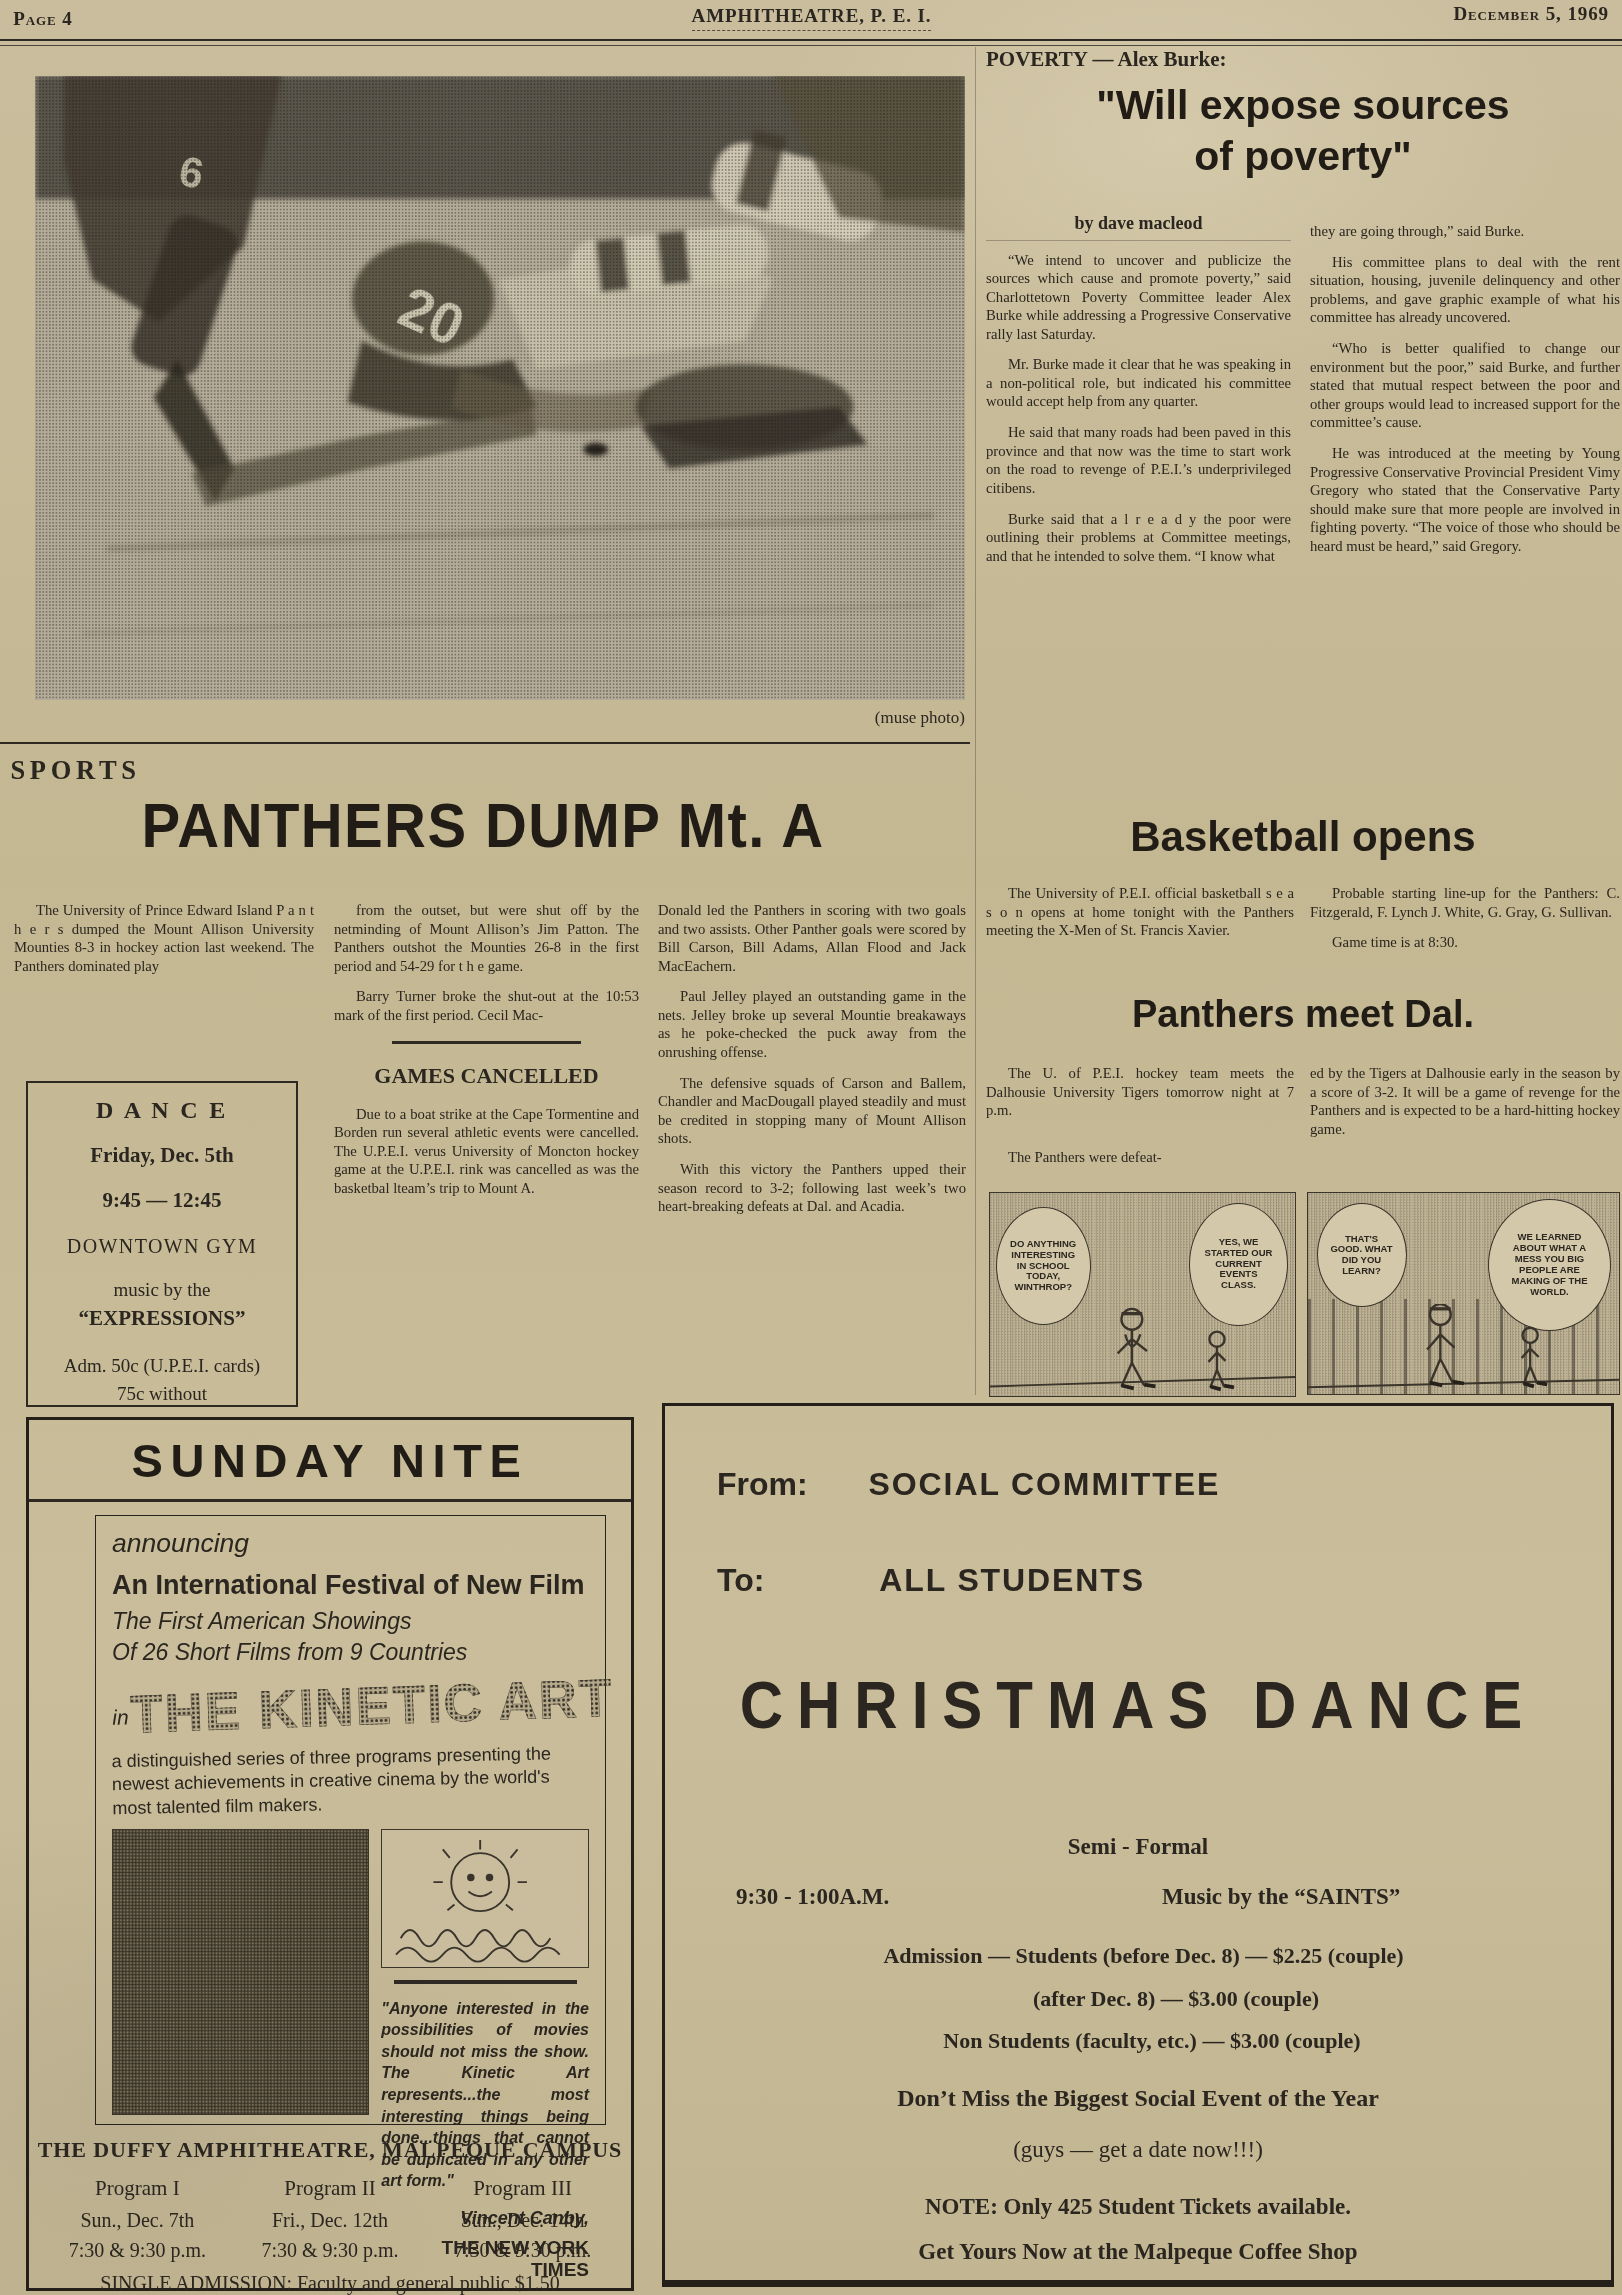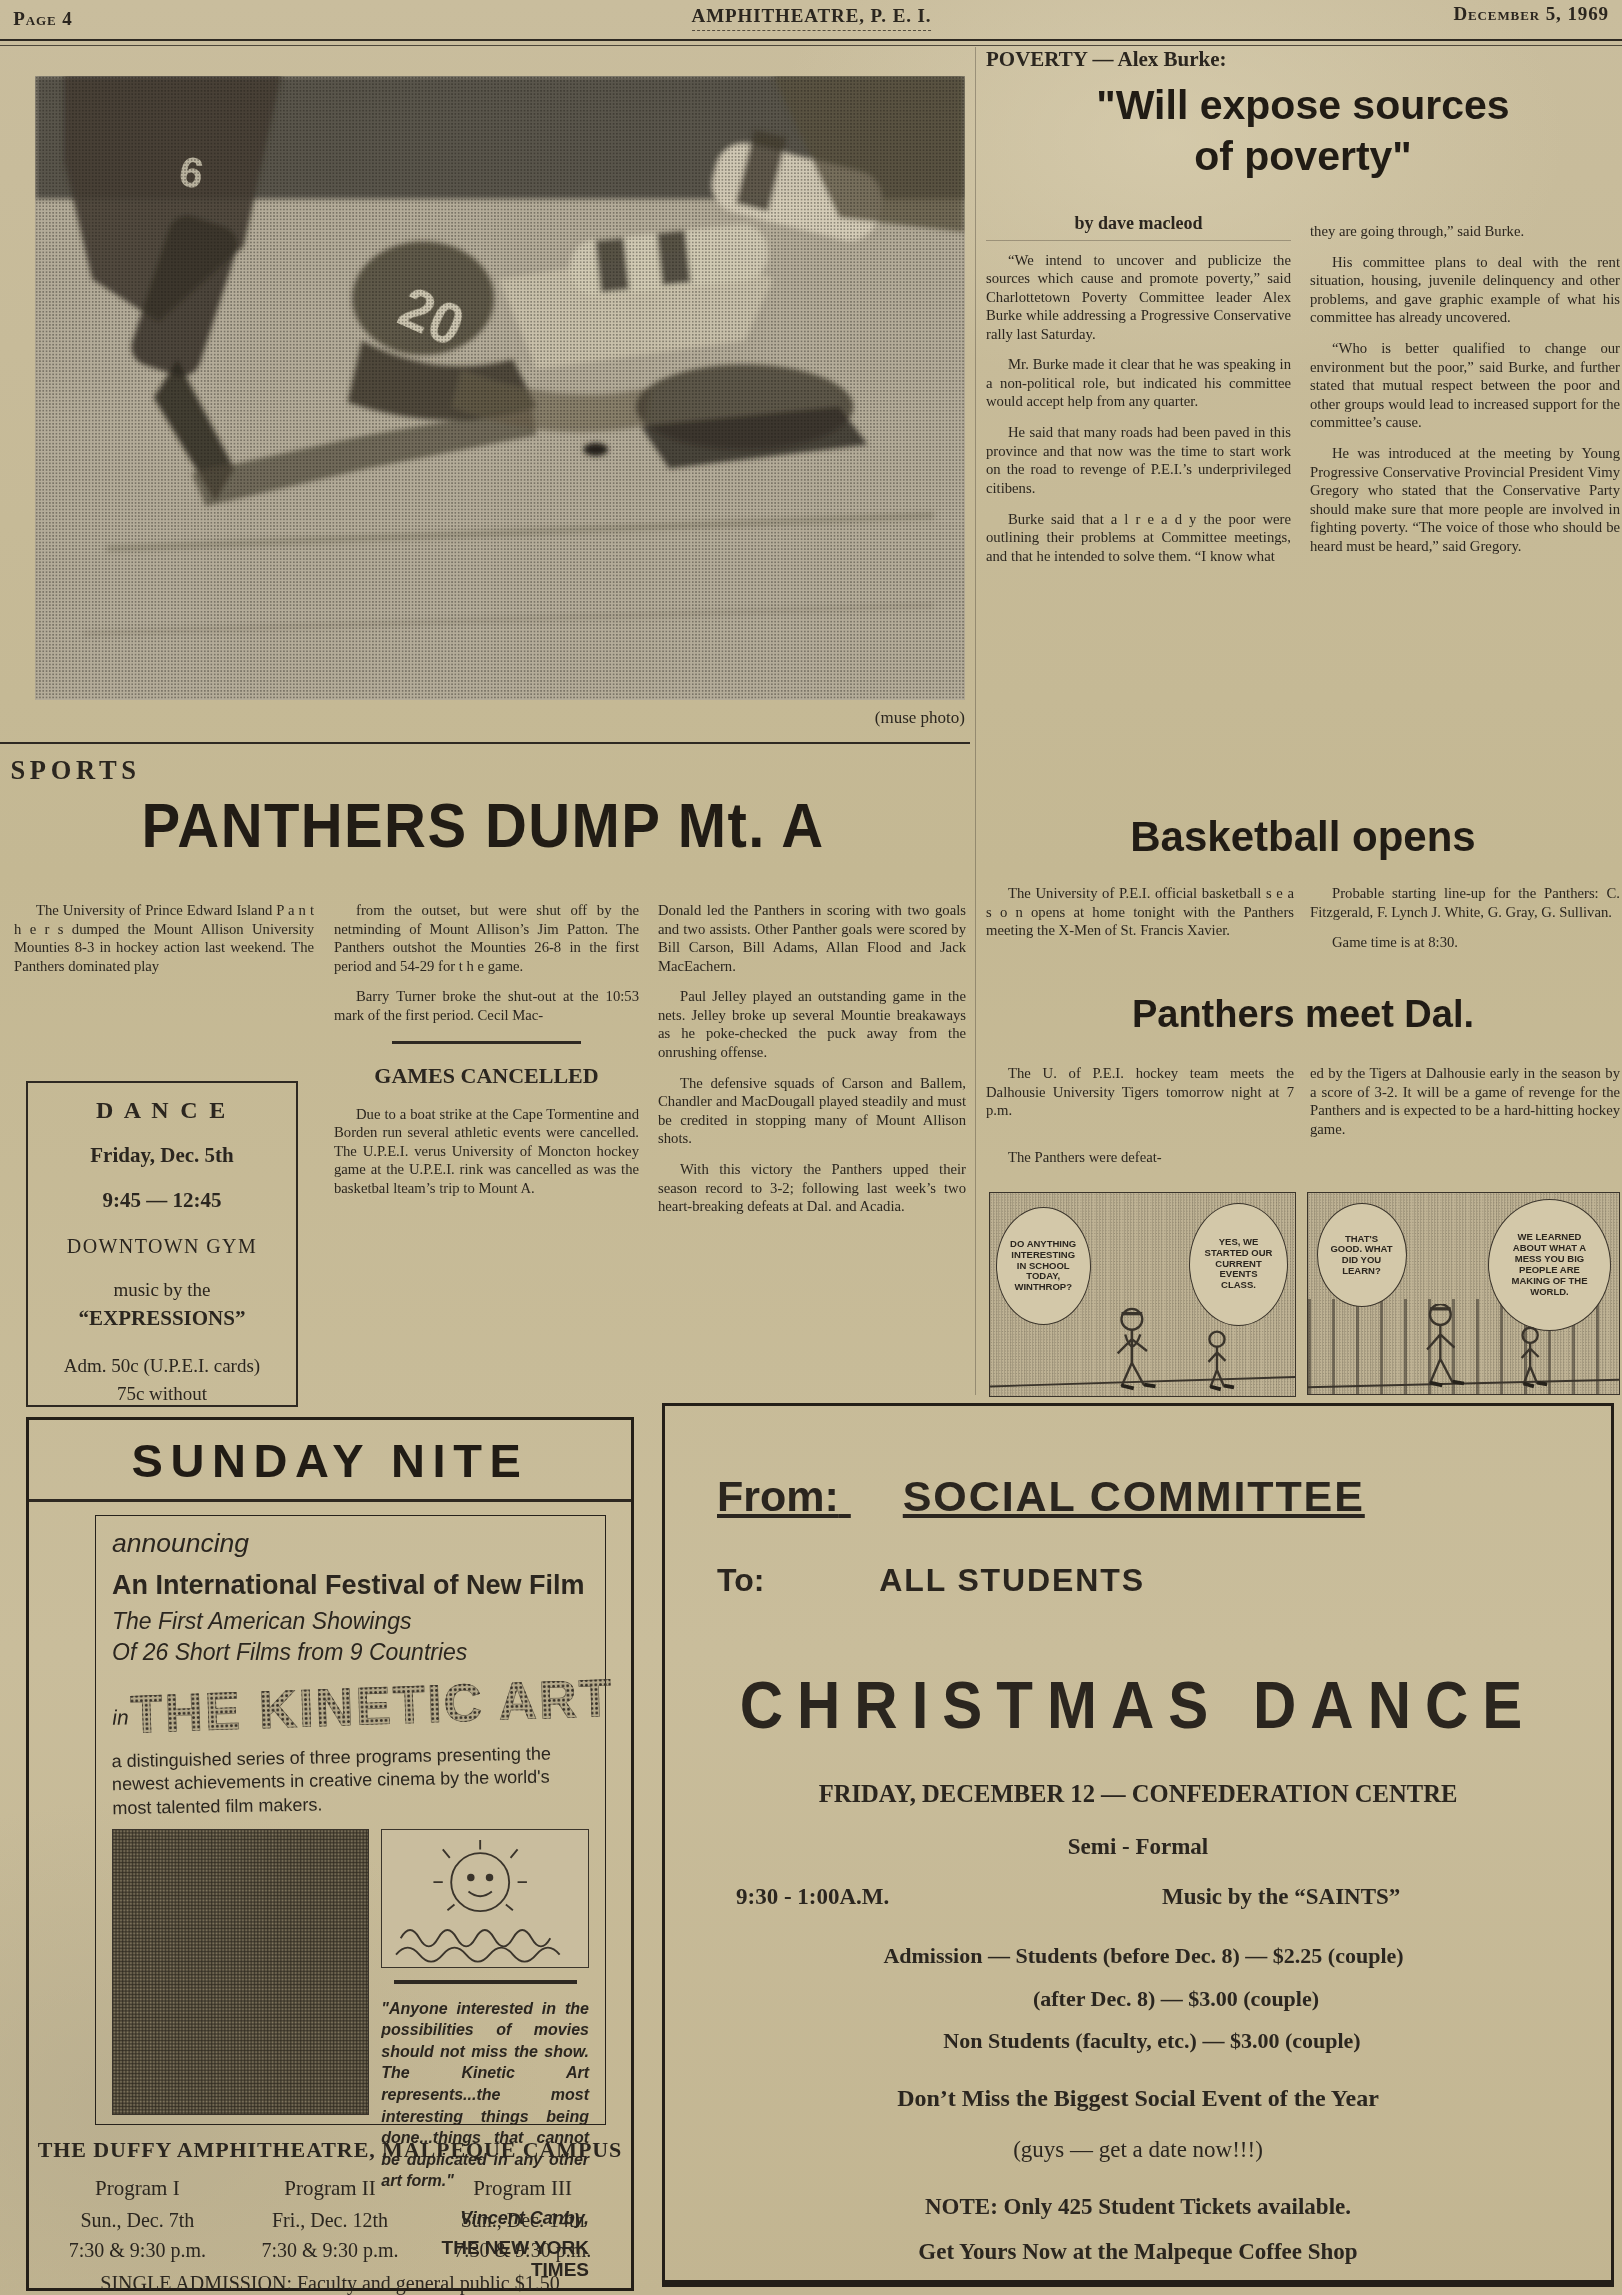--- a/index.html
+++ b/index.html
@@ -244,30 +244,29 @@
           <div>Sun., Dec. 14th</div>
           <div>7:30 &amp; 9:30 p.m.</div>
         </div>
       </div>
       <div style="font-size:20px;margin-top:7.6px;">SINGLE ADMISSION: Faculty and general public $1.50</div>
 
     </div>
   </div>
 
   <div style="position:absolute;left:662px;top:1403px;width:952px;height:884px;border:3.3px solid #241f18;border-bottom-width:7.6px;box-sizing:border-box;">
-    <div class="abs sans" style="left:52px;top:66px;font-weight:bold;font-size:43px;text-decoration:underline;">
+    <div class="abs sans" style="left:52px;top:60px;font-weight:bold;font-size:32px;">
       <span>From:</span>
       <span style="margin-left:52px;letter-spacing:1.9px;">SOCIAL COMMITTEE</span>
     </div>
     <div class="abs sans" style="left:52px;top:156px;font-weight:bold;font-size:32px;">
       <span>To:</span>
       <span style="margin-left:106px;letter-spacing:1.9px;">ALL STUDENTS</span>
     </div>
     <div class="xmas-line sans" style="top:265px;font-size:60px;letter-spacing:14px;transform:scaleY(1.1);">CHRISTMAS DANCE</div>
-    <div class="xmas-line" style="top:374px;font-size:24.6px;">FRIDAY, DECEMBER 12 — CONFEDERATION CENTRE</div>
     <div class="xmas-line" style="top:428px;font-size:23px;">Semi - Formal</div>
     <div class="abs" style="left:71px;top:478px;font-weight:bold;font-size:23px;">9:30 - 1:00A.M.</div>
     <div class="abs" style="left:497px;top:478px;font-weight:bold;font-size:23px;">Music by the “SAINTS”</div>
     <div class="xmas-line" style="top:537px;font-size:22px;padding-left:11px;">Admission — Students (before Dec. 8) — $2.25 (couple)</div>
     <div class="xmas-line" style="top:580px;padding-left:76px;font-size:22px;">(after Dec. 8) — $3.00 (couple)</div>
     <div class="xmas-line" style="top:622px;padding-left:28px;font-size:22px;">Non Students (faculty, etc.) — $3.00 (couple)</div>
     <div class="xmas-line" style="top:679px;font-size:24px;">Don’t Miss the Biggest Social Event of the Year</div>
     <div class="xmas-line" style="top:731px;font-size:23px;font-weight:normal;">(guys — get a date now!!!)</div>
     <div class="xmas-line" style="top:788px;font-size:23px;">NOTE: Only 425 Student Tickets available.</div>
     <div class="xmas-line" style="top:833px;font-size:23px;">Get Yours Now at the Malpeque Coffee Shop</div>

